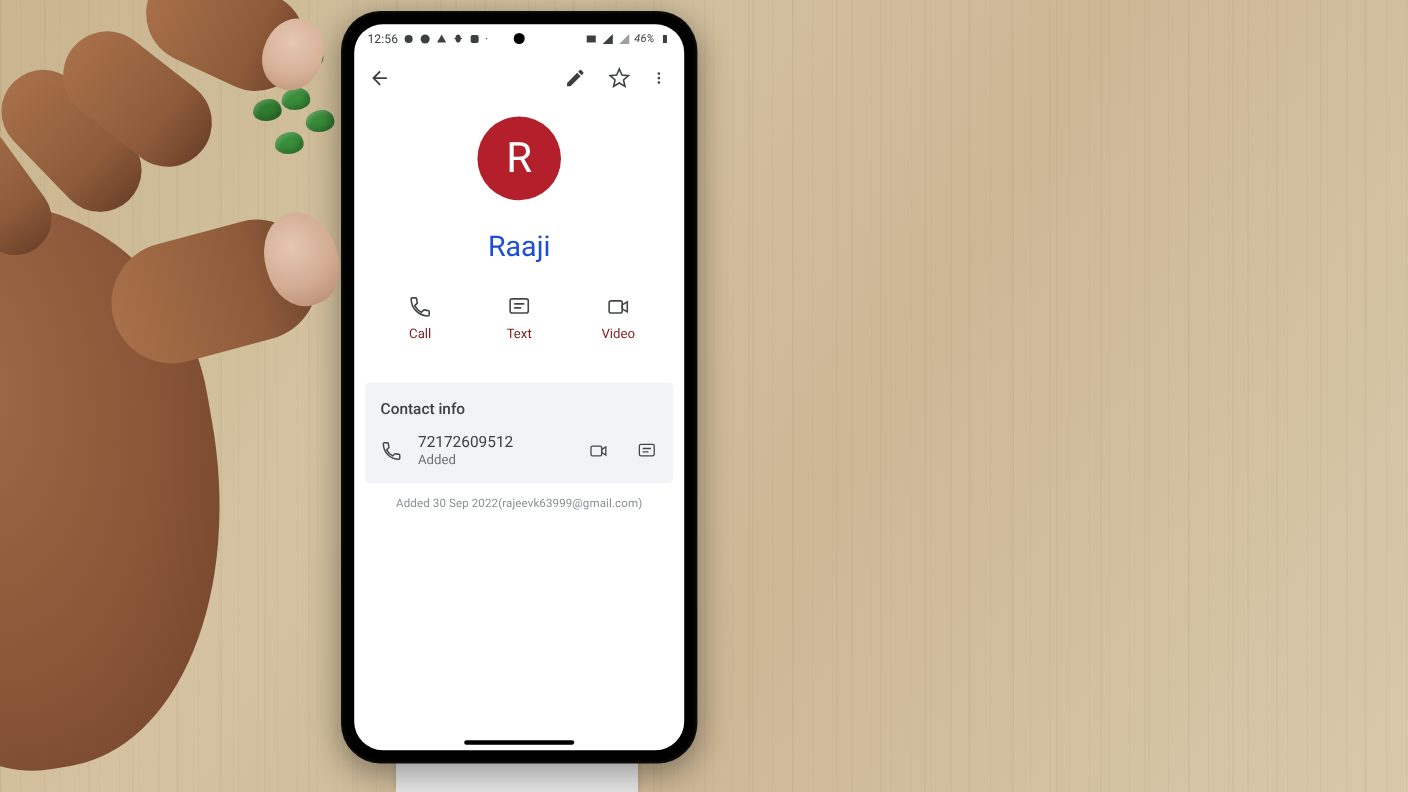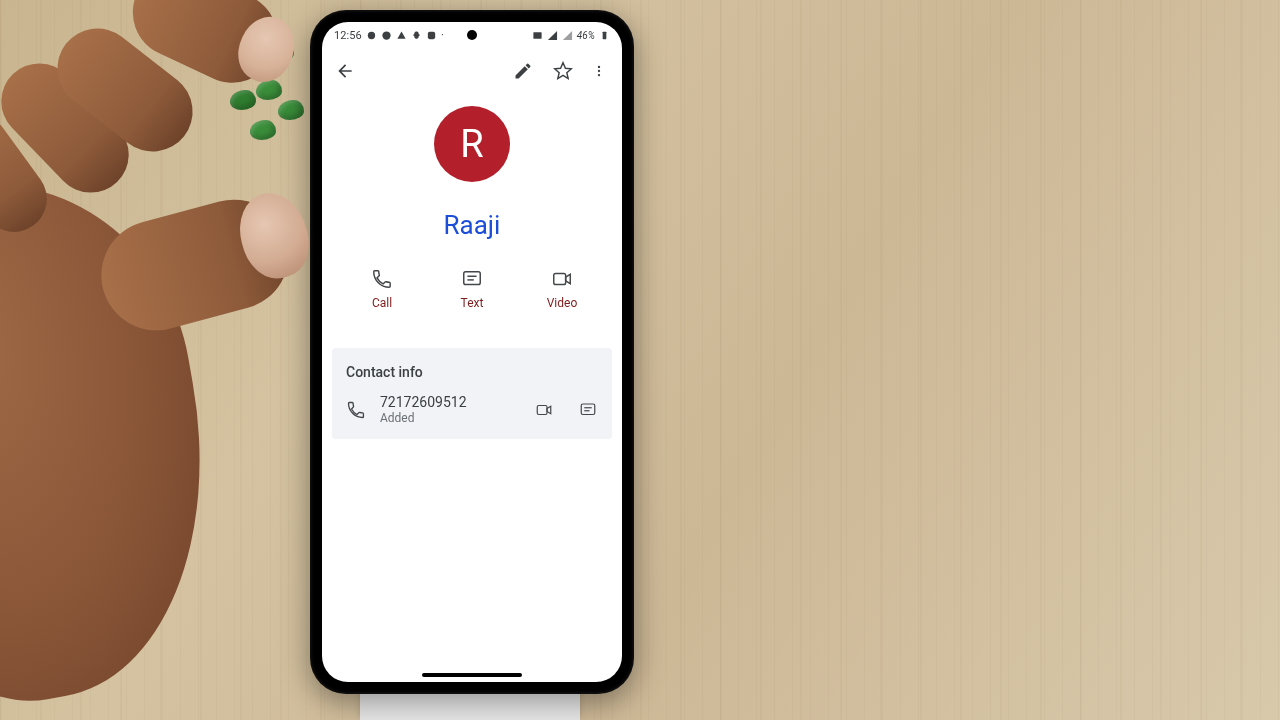--- a/index.html
+++ b/index.html
@@ -339,20 +339,21 @@
         <div class="tail-icon" style="margin-left:10px">
           <svg viewBox="0 0 24 24">
               <rect x="3" y="4" width="18" height="14" rx="2"></rect>
               <line x1="7" y1="9" x2="17" y2="9"></line>
               <line x1="7" y1="13" x2="14" y2="13"></line>
             </svg>
         </div>
       </div>
     </div>
 
+    <div class="added-note">Added 30 Sep 2022(rajeevk63999@gmail.com)</div>
 
     <div class="gesture-bar"></div>
   </div>
 </div>
 
 <div class="hand">
   <div class="palm"></div>
   <div class="finger pinky"></div>
   <div class="finger ring"></div>
   <div class="finger mid"></div>

